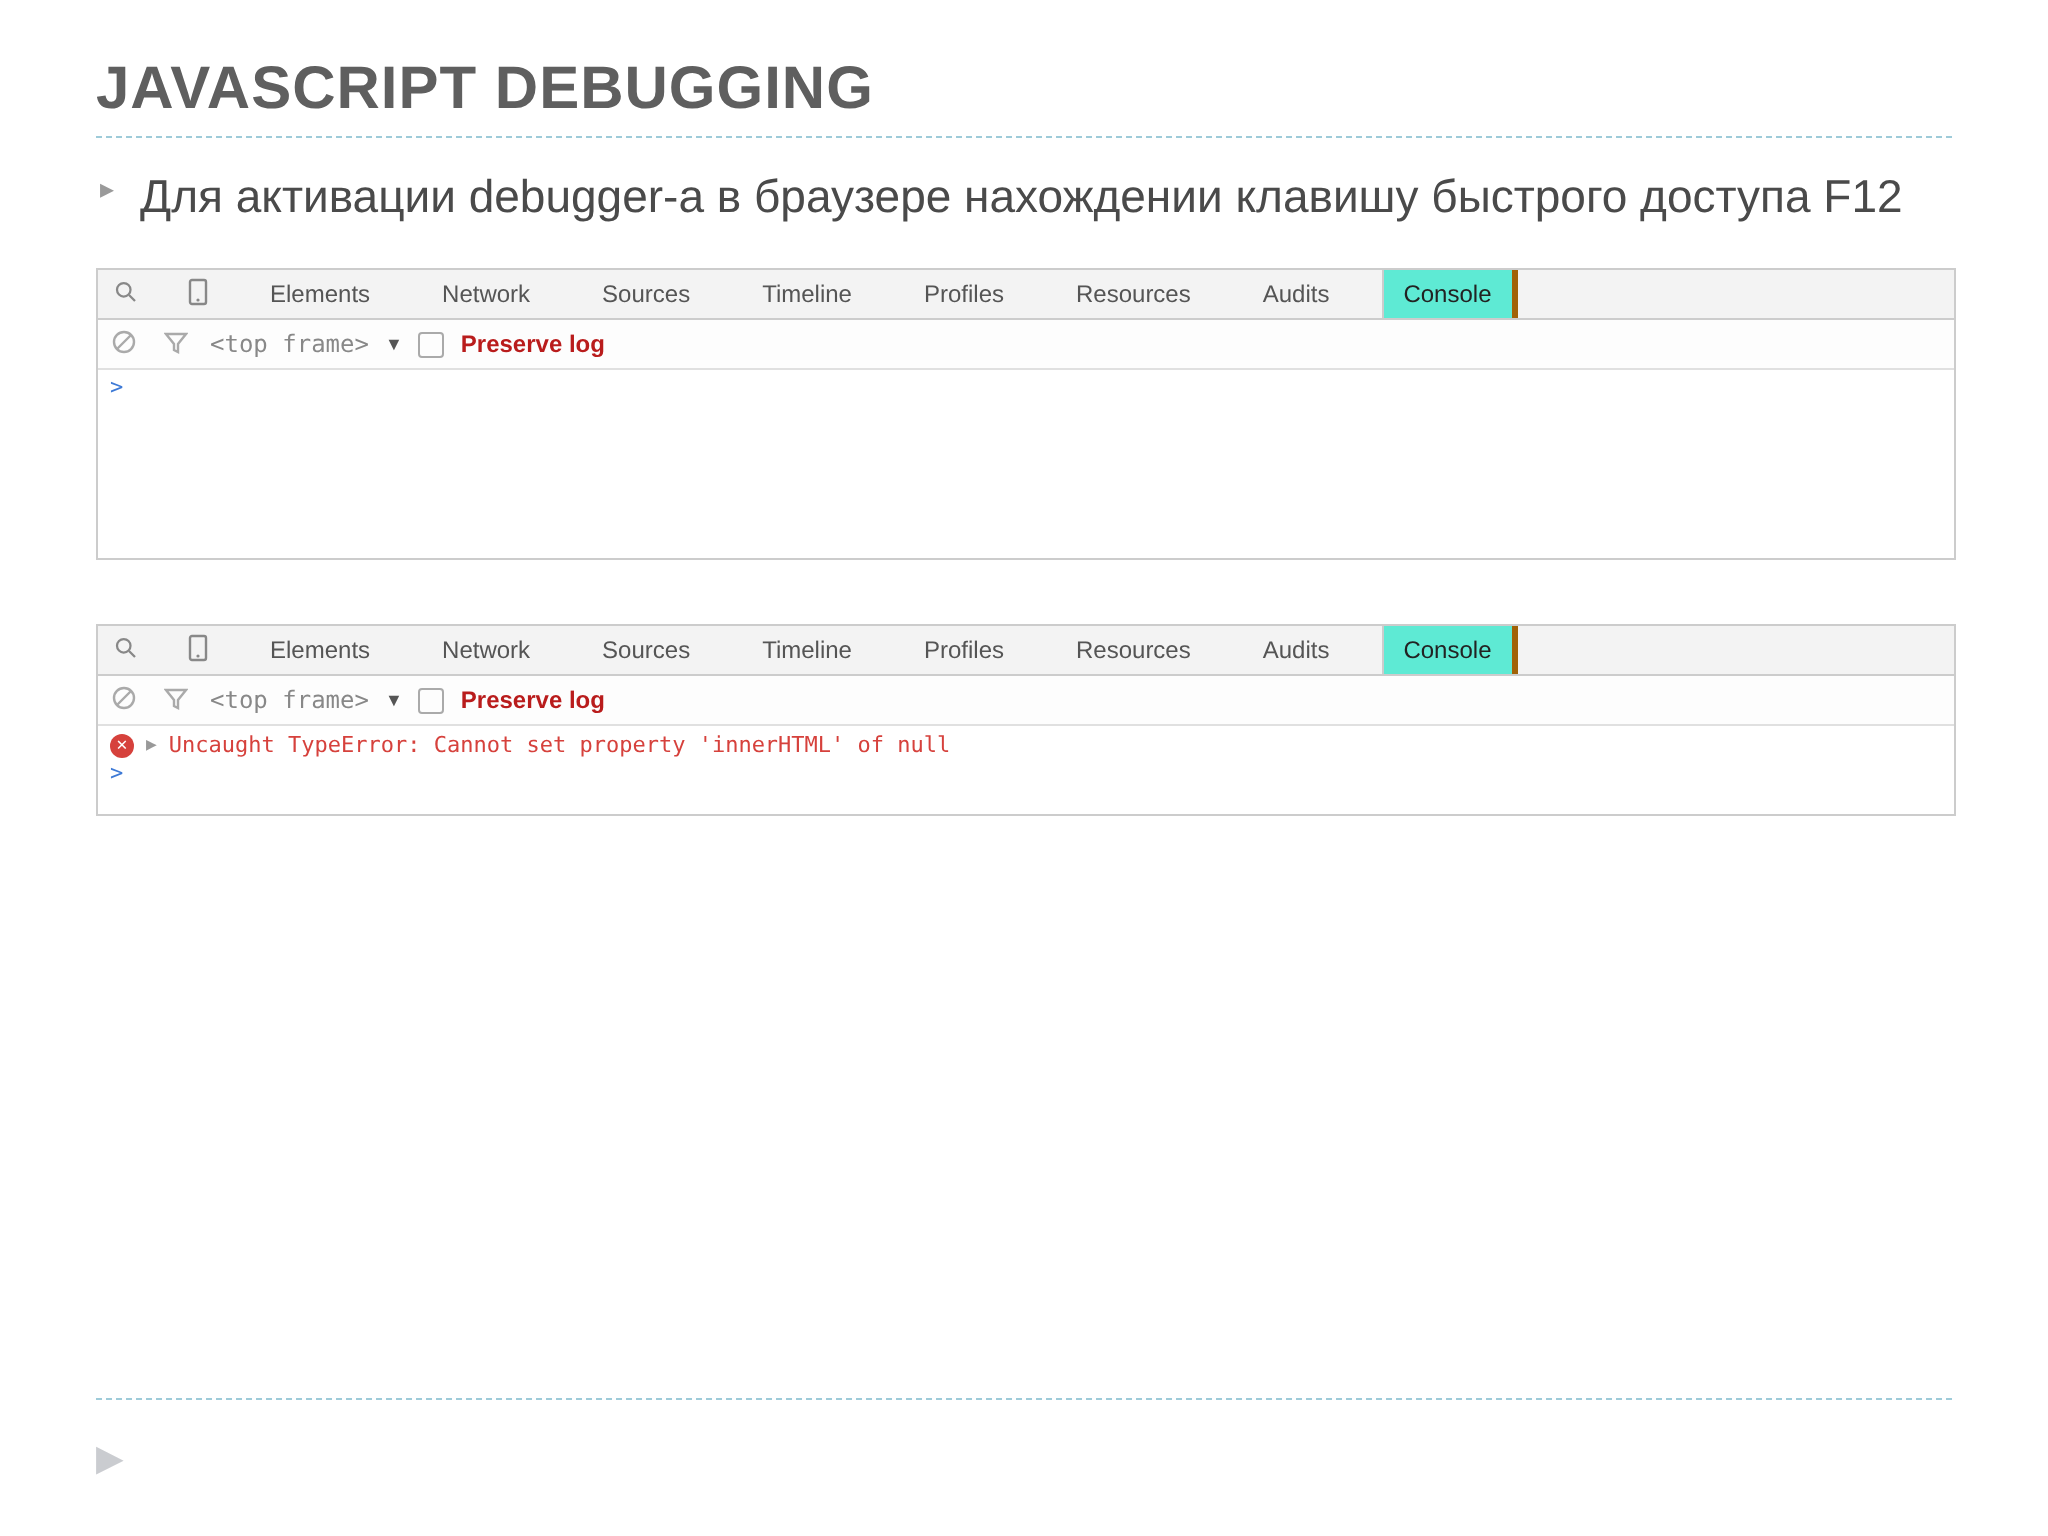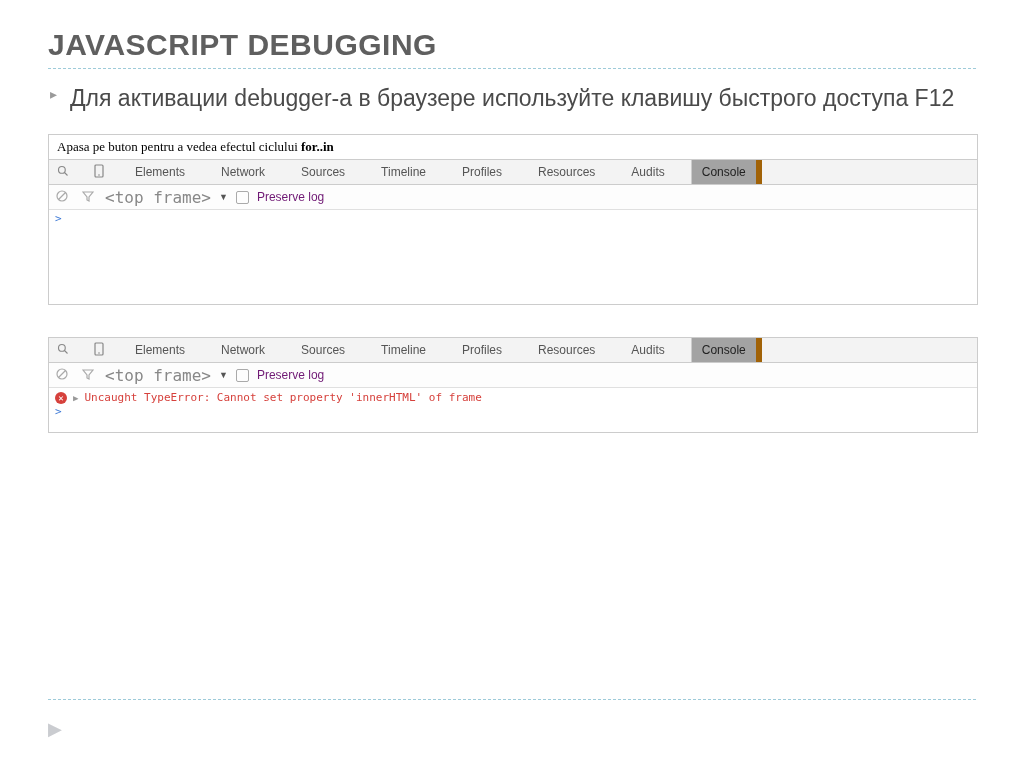--- a/index.html
+++ b/index.html
@@ -83,59 +83,60 @@
     font-size: 12px;
   }
   .devtabs .tab {
     padding: 0 10px;
     height: 100%;
     display: flex;
     align-items: center;
     color: #555;
   }
   .devtabs .tab.active {
-    background: #a3a3a3;
+    background: #5eead4;
     border-left: 1px solid #ccc;
-    border-right: 6px solid #a16207;
+    border-right: 3px solid #a16207;
     color: #222;
   }
   .consolebar {
     display: flex;
     align-items: center;
     border-bottom: 1px solid #e0e0e0;
     height: 24px;
     padding: 0 4px;
     gap: 8px;
     background: #fdfdfd;
   }
   .consolebar .icon {
     width: 18px;
     text-align: center;
     color: #999;
     font-size: 12px;
   }
   .consolebar .frame {
     color: #888;
     font-family: Menlo, Consolas, monospace;
-    font-size: 16px;
+    font-size: 12px;
   }
   .consolebar .drop {
     color: #555;
     font-size: 9px;
   }
   .consolebar .checkbox {
     display: inline-block;
     width: 11px;
     height: 11px;
     border: 1px solid #aaa;
     border-radius: 2px;
     vertical-align: middle;
   }
   .consolebar .preserve {
-    color: #701a75;
+    color: #b91c1c;
+    font-weight: bold;
   }
   .consolebody {
     height: 90px;
     padding: 2px 6px;
     font-family: Menlo, Consolas, monospace;
     font-size: 11px;
   }
   .consolebody.short {
     height: 40px;
   }
@@ -185,27 +186,24 @@
 </style>
 </head>
 <body>
 
 <div class="slide">
 
   <h1 class="title">JAVASCRIPT DEBUGGING</h1>
   <hr class="rule">
 
   <ul class="bullets">
-    <li>Для активации debugger-а в браузере используйте клавишу быстрого доступа F12</li>
+    <li>Для активации debugger-а в браузере нахождении клавишу быстрого доступа F12</li>
   </ul>
 
   <div class="devshot">
-    <div class="webtext">
-      <span>Apasa pe buton pentru a vedea efectul ciclului </span><b>for..in</b>
-    </div>
     <div class="devtabs">
       <span class="icon">
         <svg width="12" height="12" viewBox="0 0 16 16">
             <circle cx="6.5" cy="6.5" r="4.5" fill="none" stroke="#888" stroke-width="1.5"></circle>
             <line x1="10" y1="10" x2="14" y2="14" stroke="#888" stroke-width="1.5"></line>
           </svg>
       </span>
       <span class="icon">
         <svg width="10" height="14" viewBox="0 0 10 14">
             <rect x="1" y="1" width="8" height="12" rx="1" fill="none" stroke="#888" stroke-width="1.2"></rect>
@@ -280,21 +278,21 @@
       </span>
       <span class="frame">&lt;top frame&gt;</span>
       <span class="drop">▼</span>
       <span class="checkbox"></span>
       <span class="preserve">Preserve log</span>
     </div>
     <div class="consolebody short">
       <div class="errrow">
         <span class="errmark">✕</span>
         <span class="disclose">▶</span>
-        <span class="errtext">Uncaught TypeError: Cannot set property 'innerHTML' of frame</span>
+        <span class="errtext">Uncaught TypeError: Cannot set property 'innerHTML' of null</span>
       </div>
       <div><span class="prompt">&gt;</span></div>
     </div>
   </div>
 
   <hr class="bottom-rule">
   <div class="footer-arrow">▶</div>
 
 </div>
 

